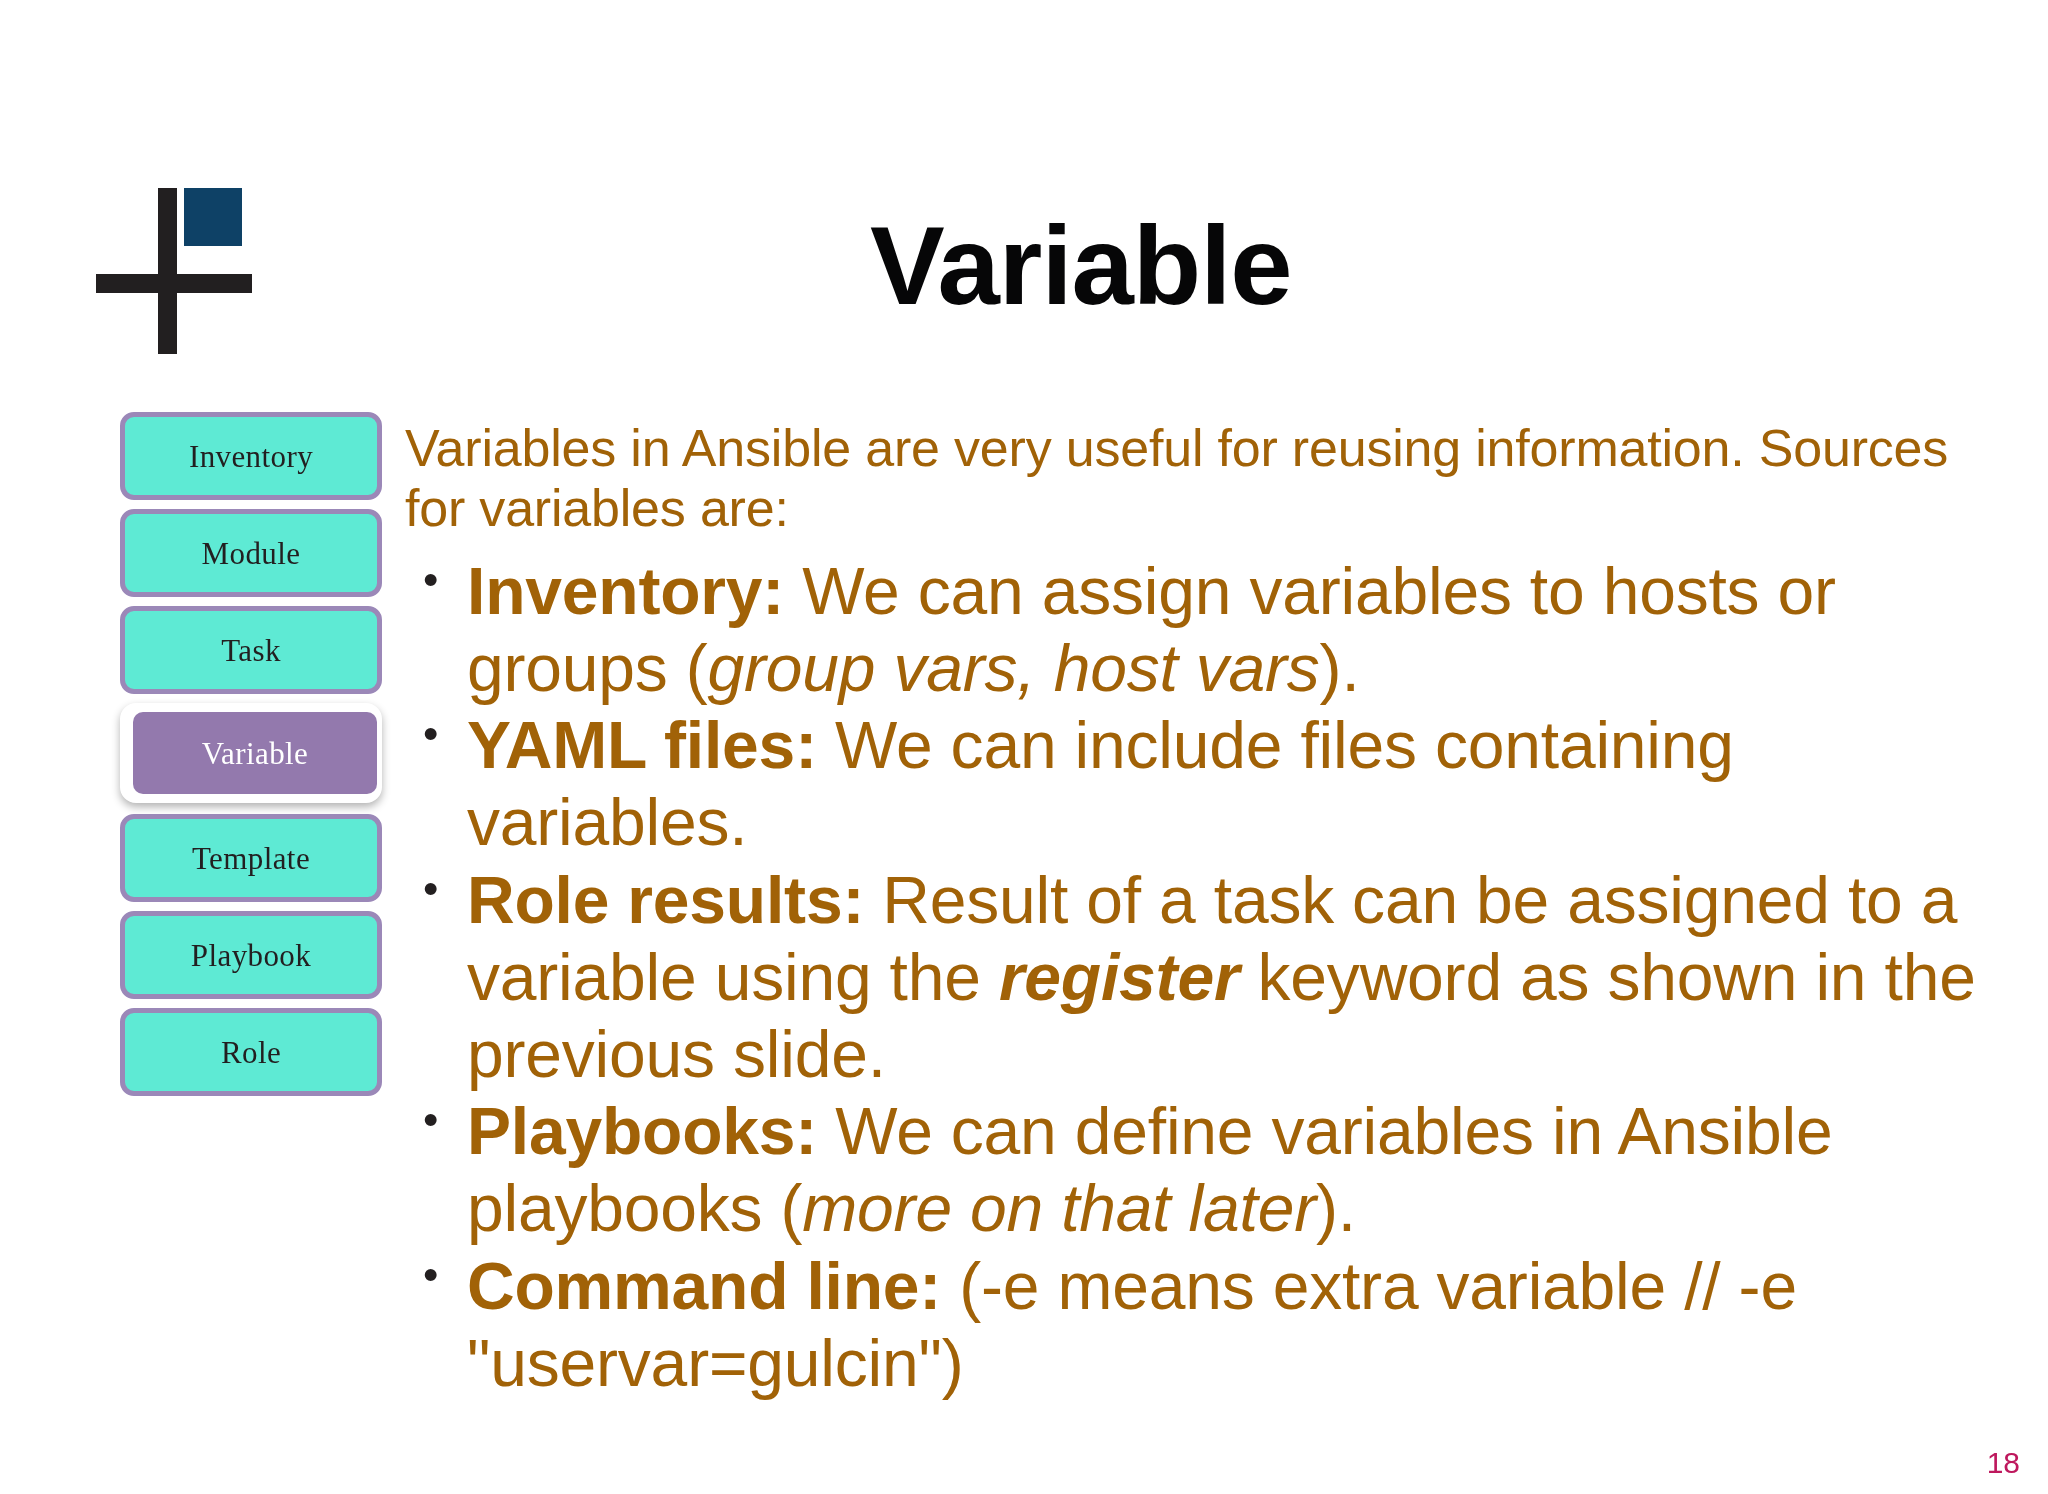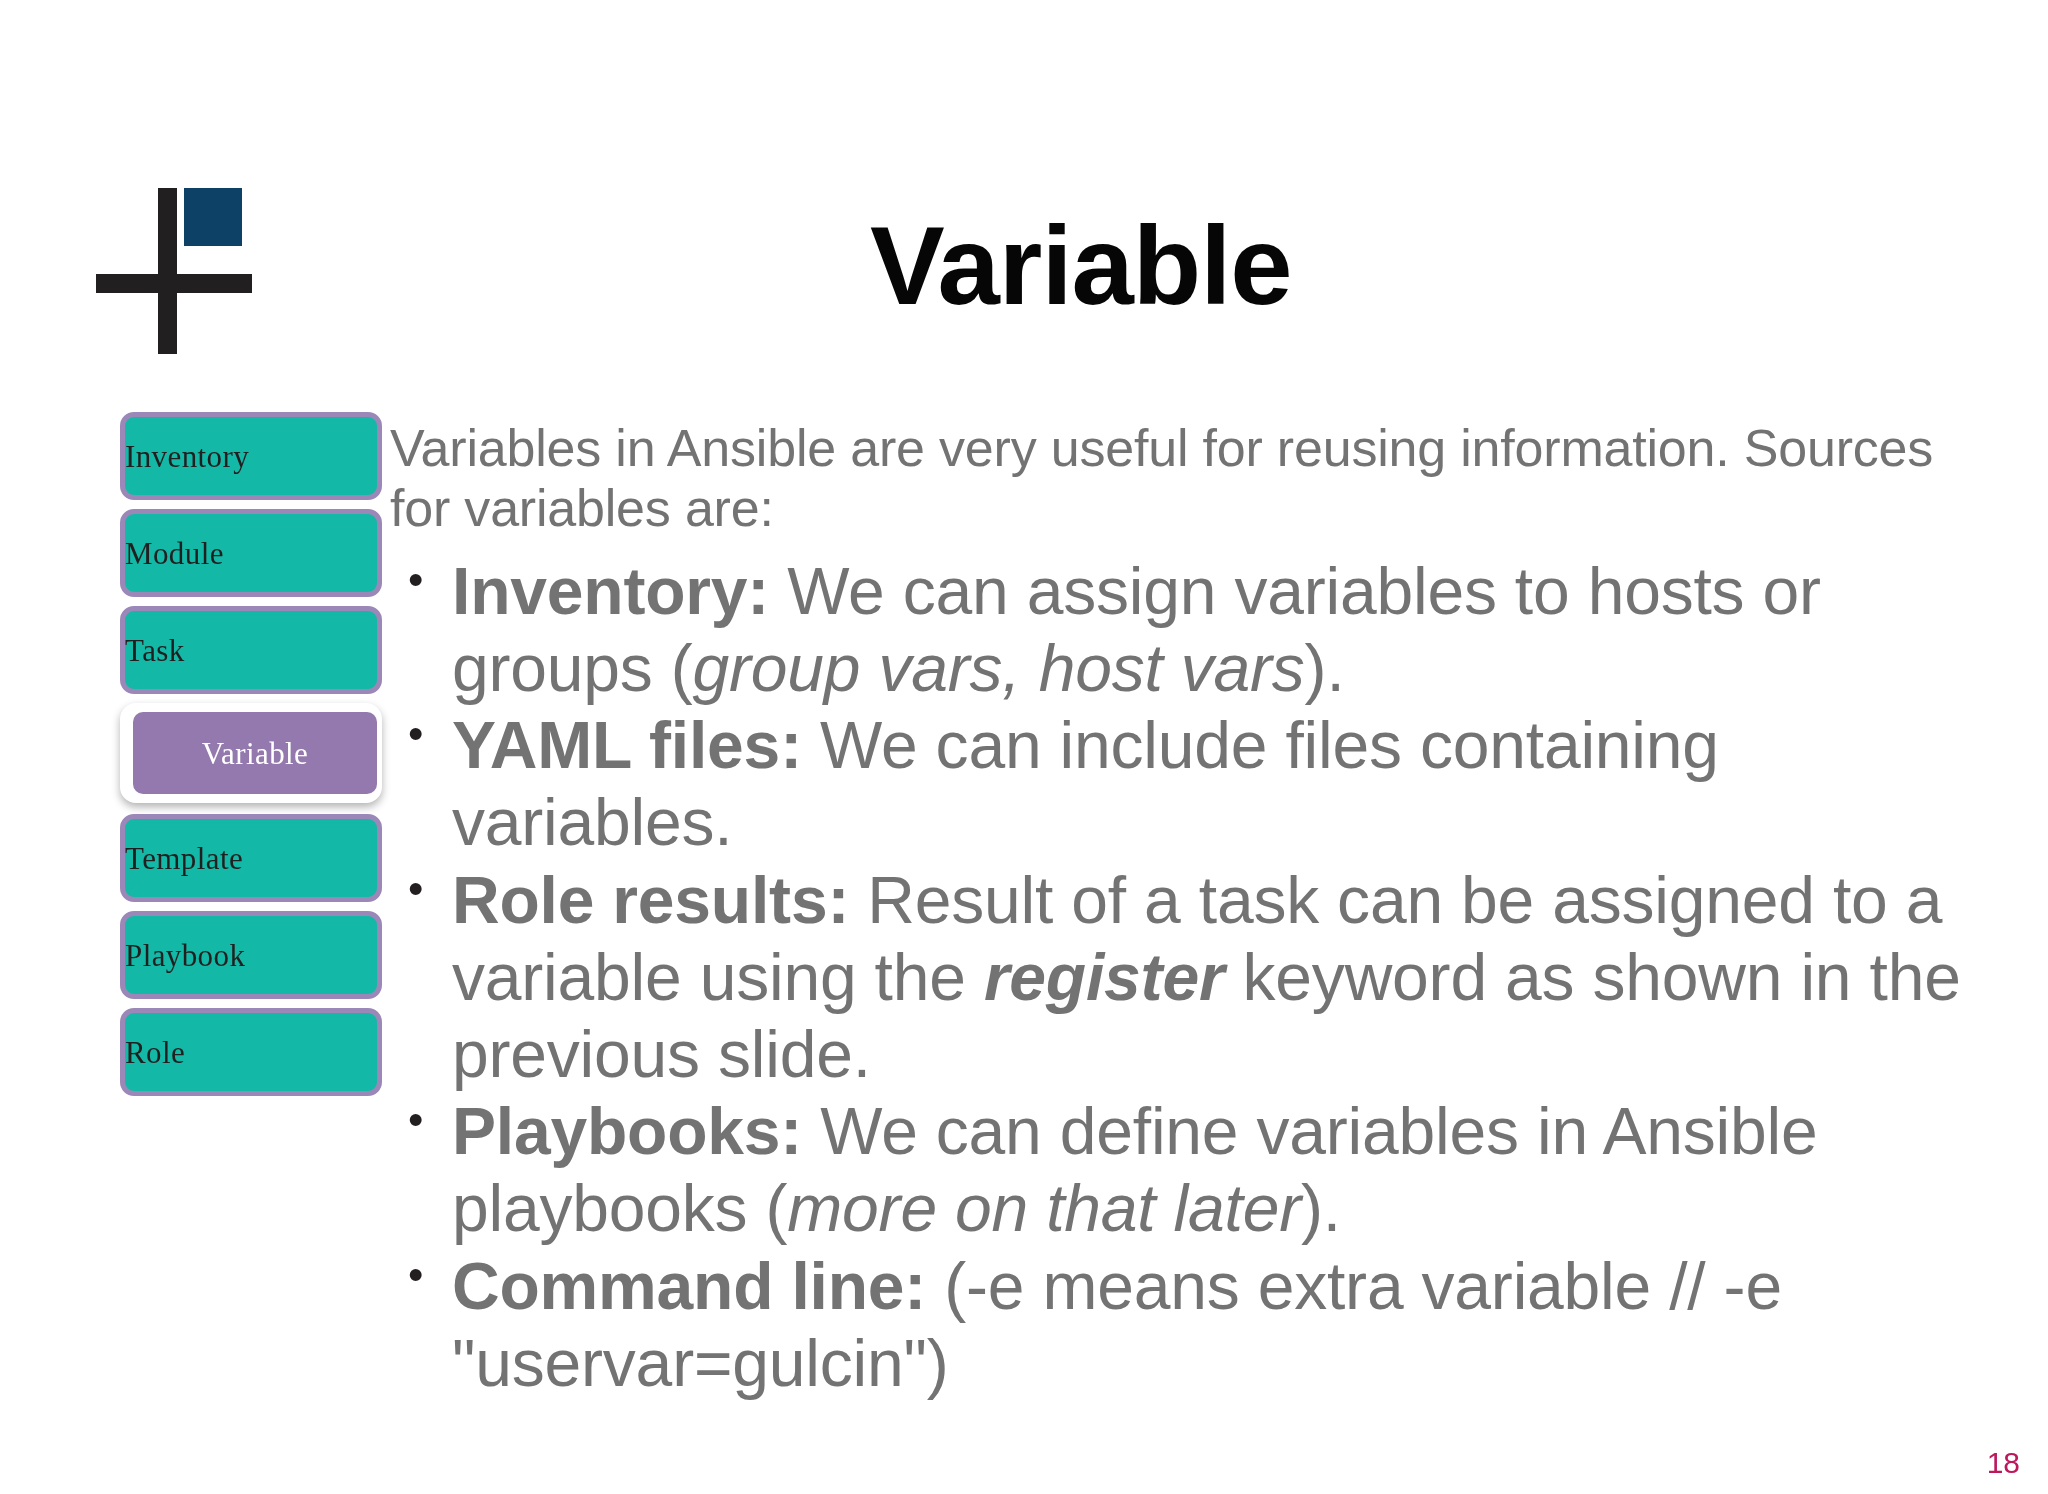--- a/index.html
+++ b/index.html
@@ -55,25 +55,25 @@
     top: 412px;
     width: 266px;
   }
   .side-item {
     position: relative;
     box-sizing: border-box;
     width: 262px;
     height: 88px;
     border: 5px solid #9b88b8;
     border-radius: 14px;
-    background: #14b8a6;
+    background: #5eead4;
     margin-bottom: 9px;
     display: flex;
     align-items: center;
-    justify-content: flex-start;
+    justify-content: center;
   }
   .side-item .side-label {
     font-family: "Liberation Serif", serif;
     font-size: 31px;
     color: #221f20;
     letter-spacing: 0.4px;
     line-height: 1;
   }
   
   .side-item.active {
@@ -110,24 +110,24 @@
     font-weight: bold;
     color: #060607;
     letter-spacing: -1px;
     line-height: 1;
     white-space: nowrap;
   }
 
   
   #content {
     position: absolute;
-    left: 390px;
+    left: 405px;
     top: 418px;
     width: 1590px;
-    color: #737373;
+    color: #a16207;
   }
   #intro {
     font-size: 52px;
     line-height: 1.16;
     letter-spacing: -0.2px;
   }
   #bullets {
     list-style: none;
     margin: 14px 0 0 0;
     padding: 0;

